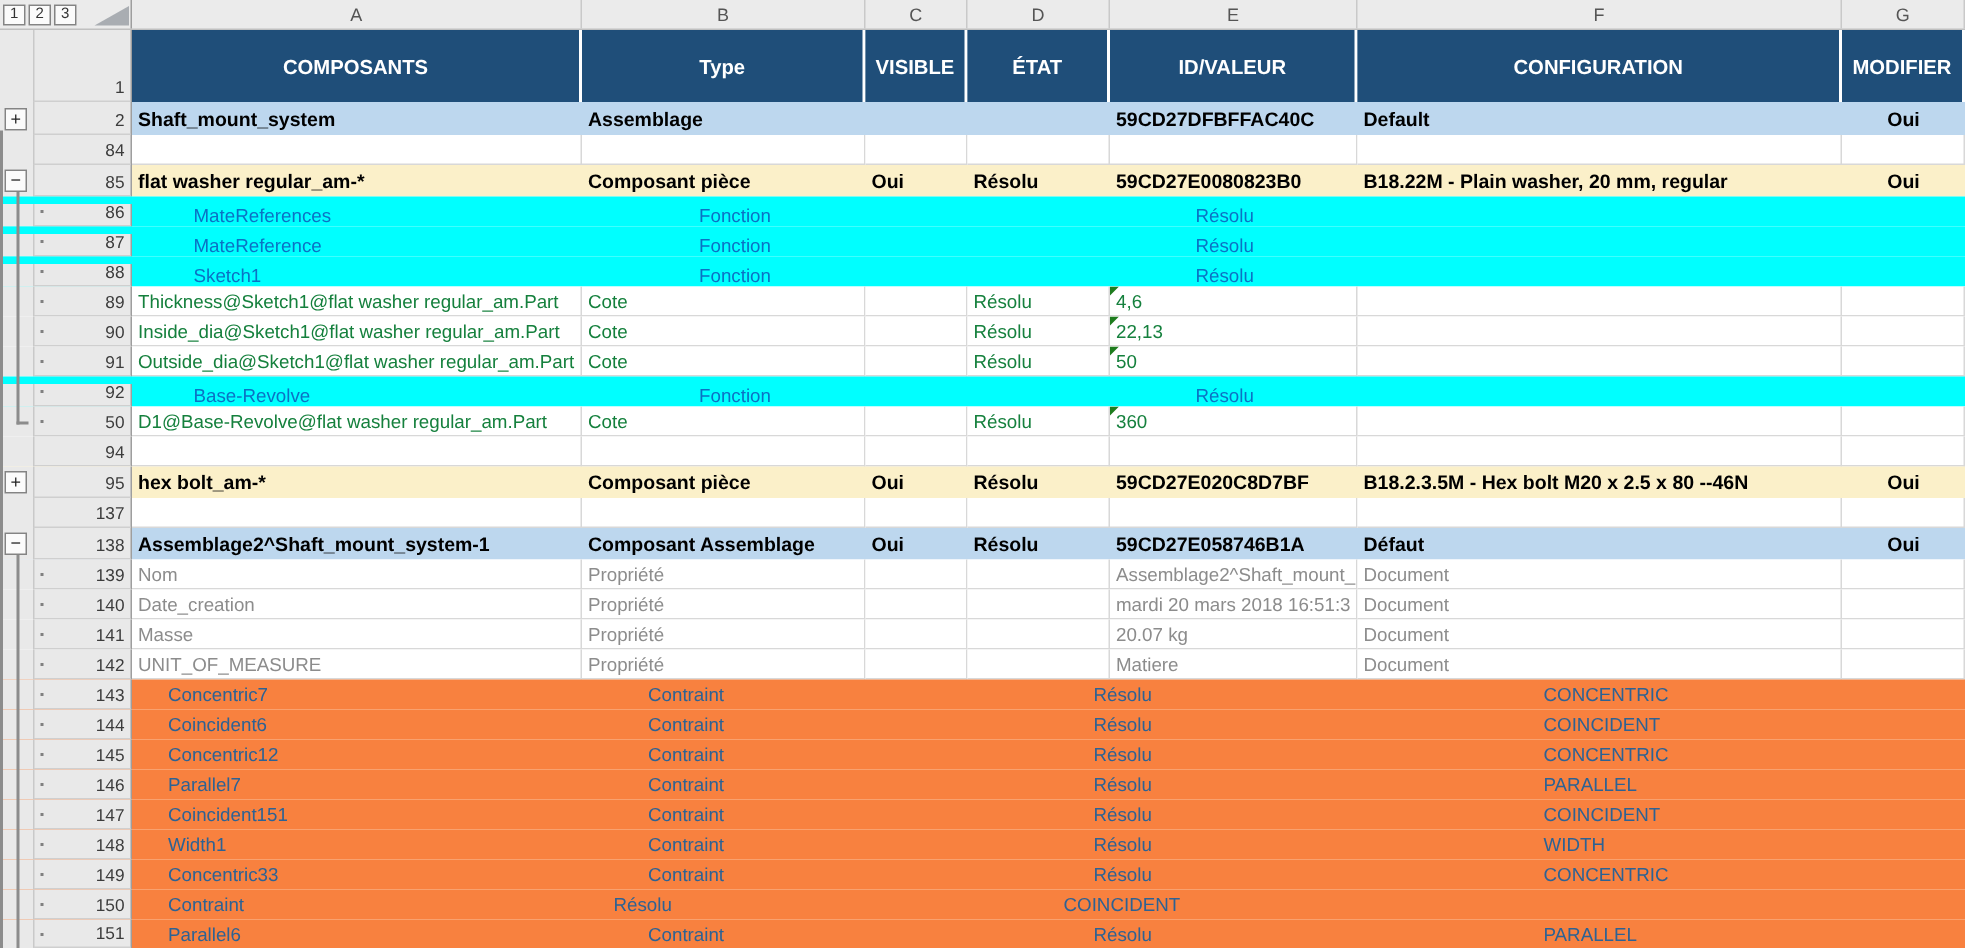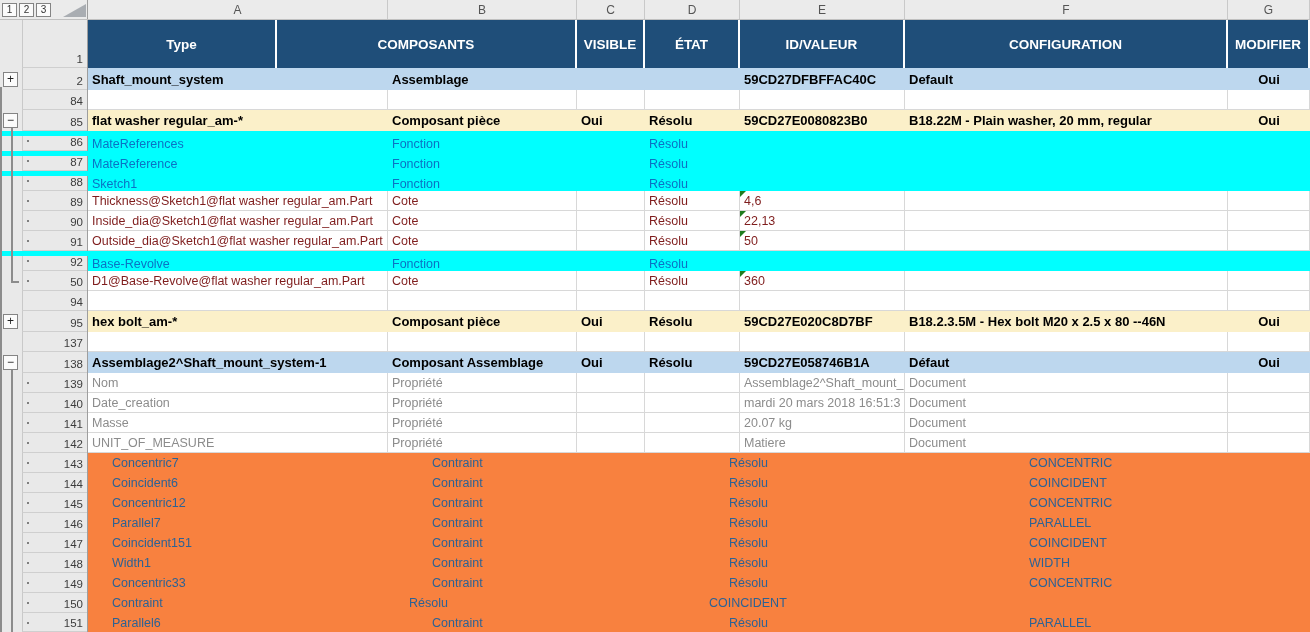--- a/index.html
+++ b/index.html
@@ -33,25 +33,25 @@
   .cd{width:95px;flex:0 0 95px}.ce{width:165px;flex:0 0 165px}.cf{width:323px;flex:0 0 323px}
   .cg{width:82px;flex:0 0 82px;justify-content:center;padding-left:0;}
   
   .r-head .c{background:#1F4E79;color:#fff;font-weight:bold;font-size:13.5px;
              justify-content:center;padding-left:0;border-right:2px solid #fff;}
   
   .b .c{font-weight:bold;font-size:13px;color:#000;}
   .r-blue{background:#BDD7EE;}
   .r-yellow{background:#FBF0C9;}
   .r-cyan{background:#00FFFF;align-items:flex-end;}
-  .r-cyan .c{color:#0B72C4;}
+  .r-cyan .c{color:#0B72C4;margin-left:37px;}
   .r-orange{background:#F8813F;gap:20px;}
   .r-orange .c{color:#2D6294;}
   .r-grid .c{background:#fff;border-right:1px solid #D8D8D8;border-bottom:1px solid #D8D8D8;}
-  .t-link .c{color:#7f1d1d;}
+  .t-link .c{color:#15803d;}
   .t-gray .c{color:#8C8C8C;}
   
   .tri-cell{position:relative;}
   .tri{position:absolute;left:0;top:0;width:0;height:0;
        border-top:6px solid #1E7C1E;border-right:6px solid transparent;}
   
   .oline{position:absolute;background:#8C8C8C;}
 </style>
 </head>
 <body>
@@ -72,22 +72,22 @@
     <div class="colhead ce">E</div>
     <div class="colhead cf">F</div>
     <div class="colhead cg">G</div>
   </div>
 
   <div class="row h48 r-head">
     <div class="rh">
         <div class="outl"></div>
       <div class="rnum">1</div>
       </div>
+    <div class="c ca">COMPOSANTS</div>
     <div class="c cb">Type</div>
-    <div class="c ca">COMPOSANTS</div>
     <div class="c cc">VISIBLE</div>
     <div class="c cd">ÉTAT</div>
     <div class="c ce">ID/VALEUR</div>
     <div class="c cf">CONFIGURATION</div>
     <div class="c cg">MODIFIER</div>
   </div>
 
   <div class="row h22 r-blue b">
     <div class="rh">
         <div class="outl">

